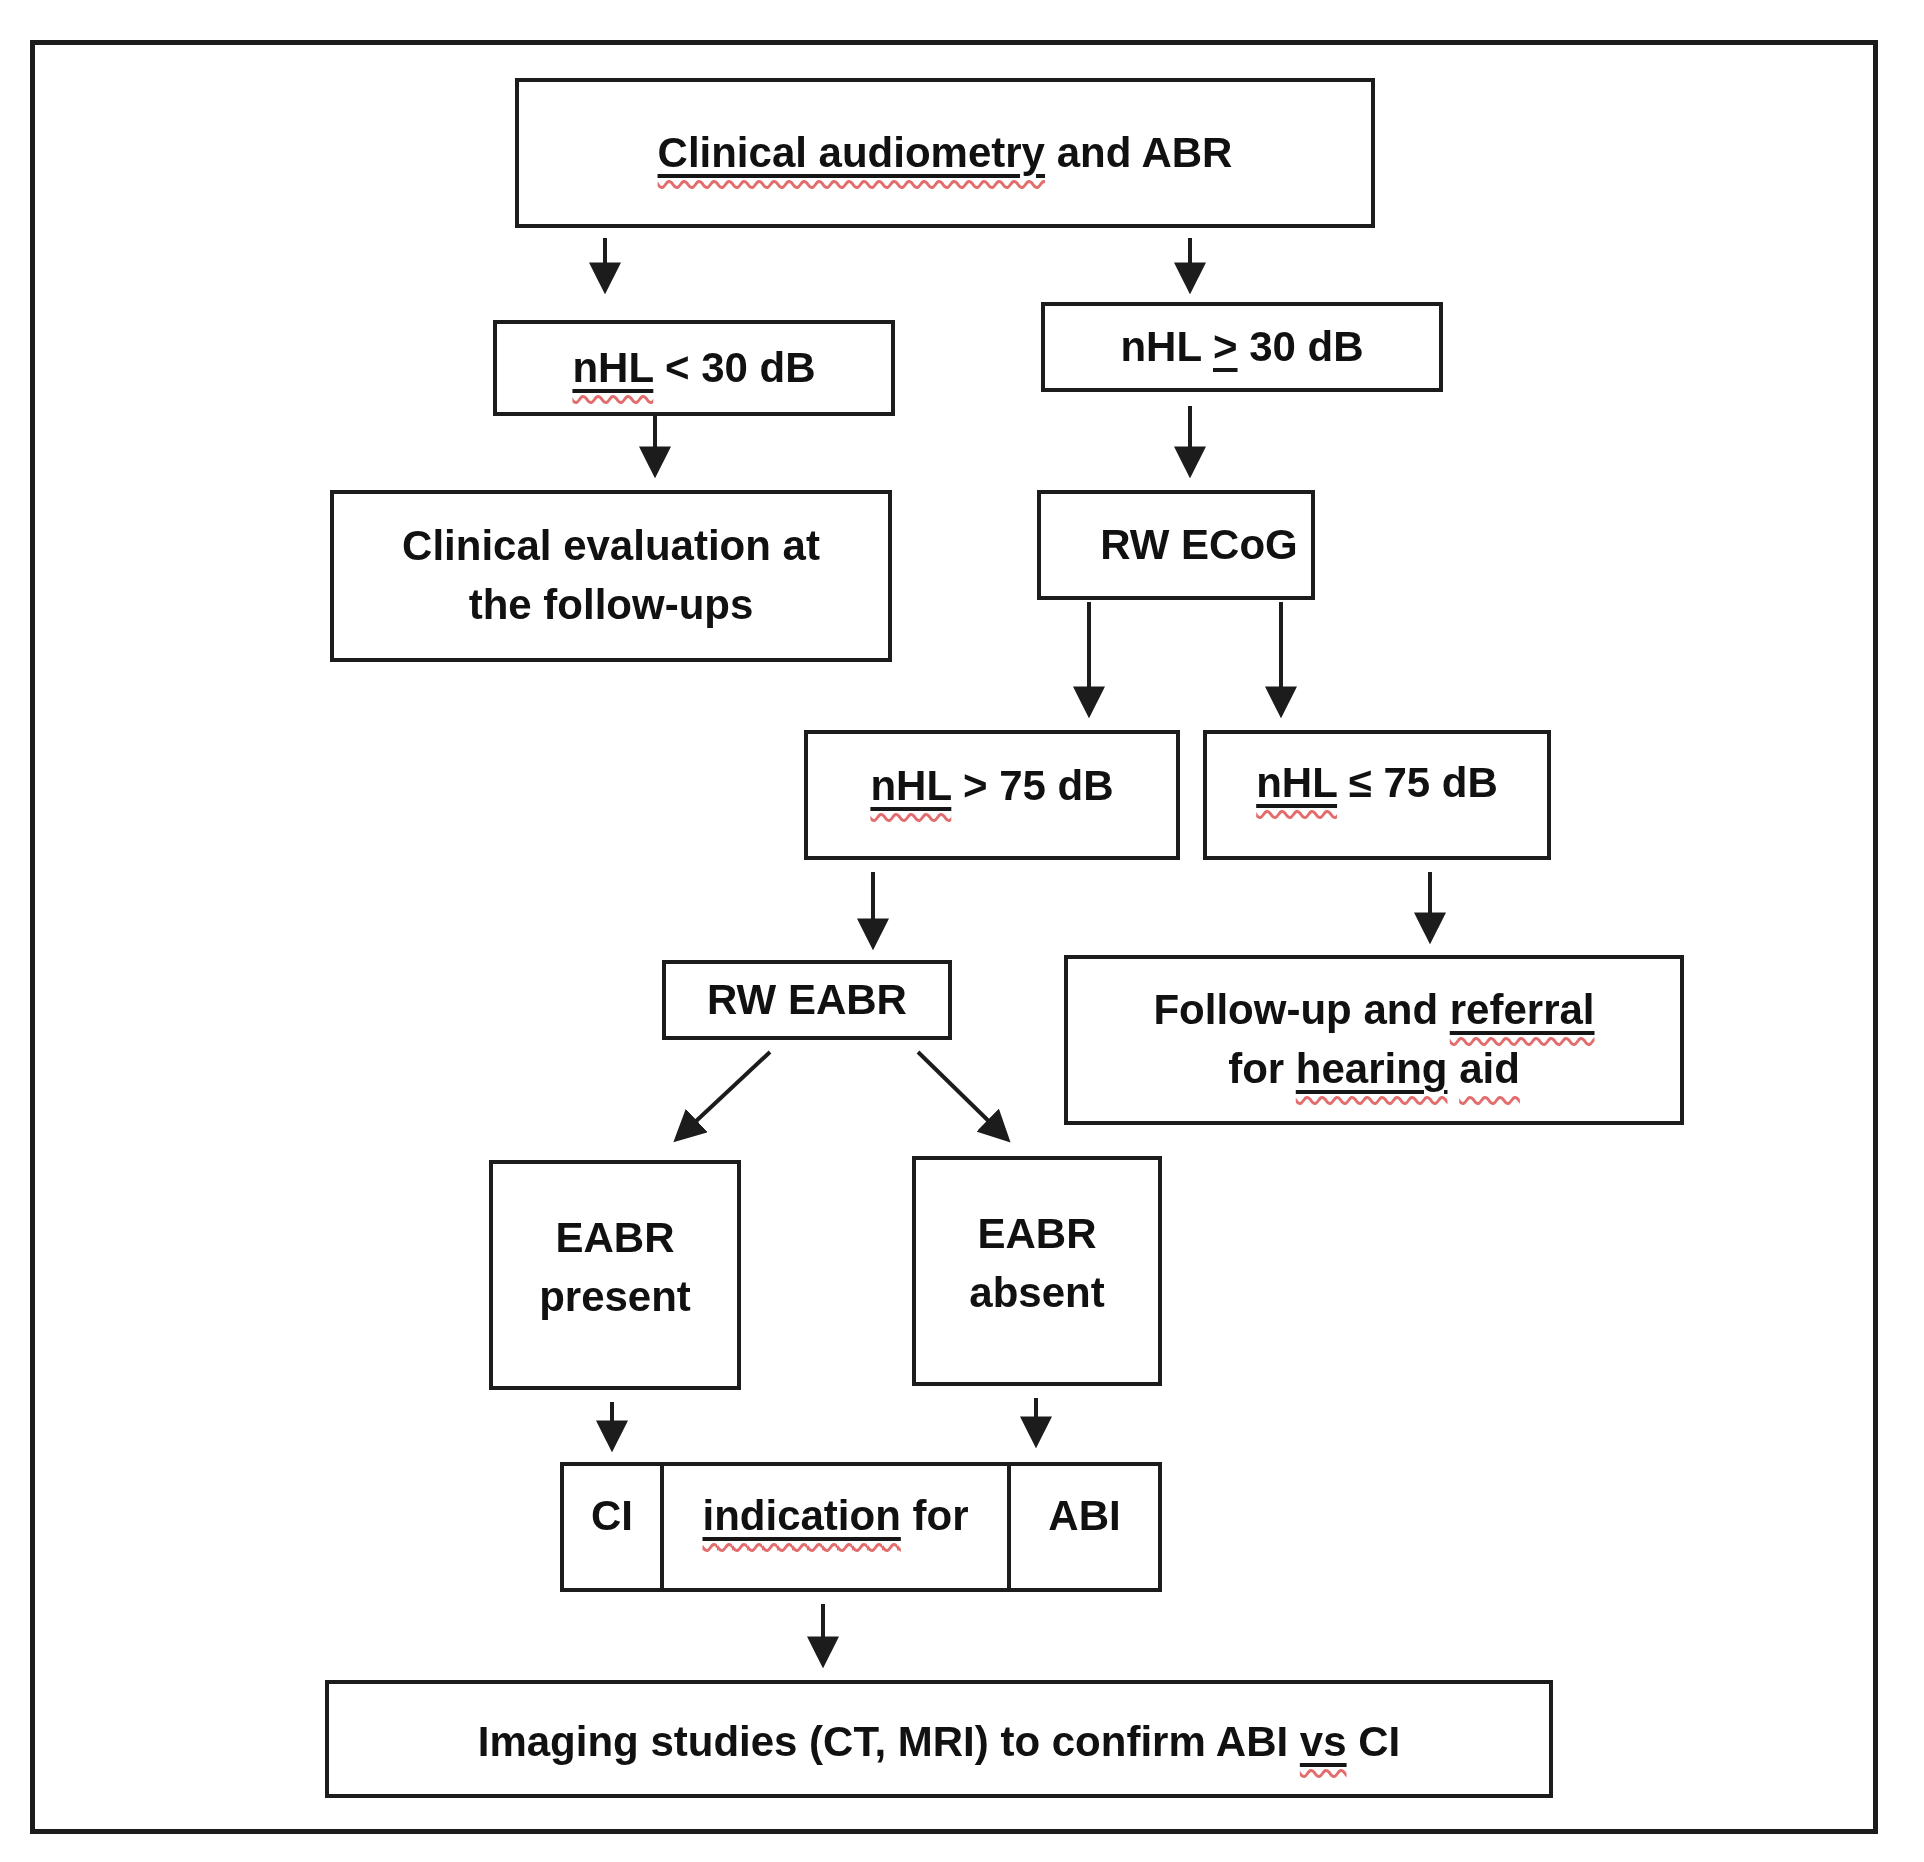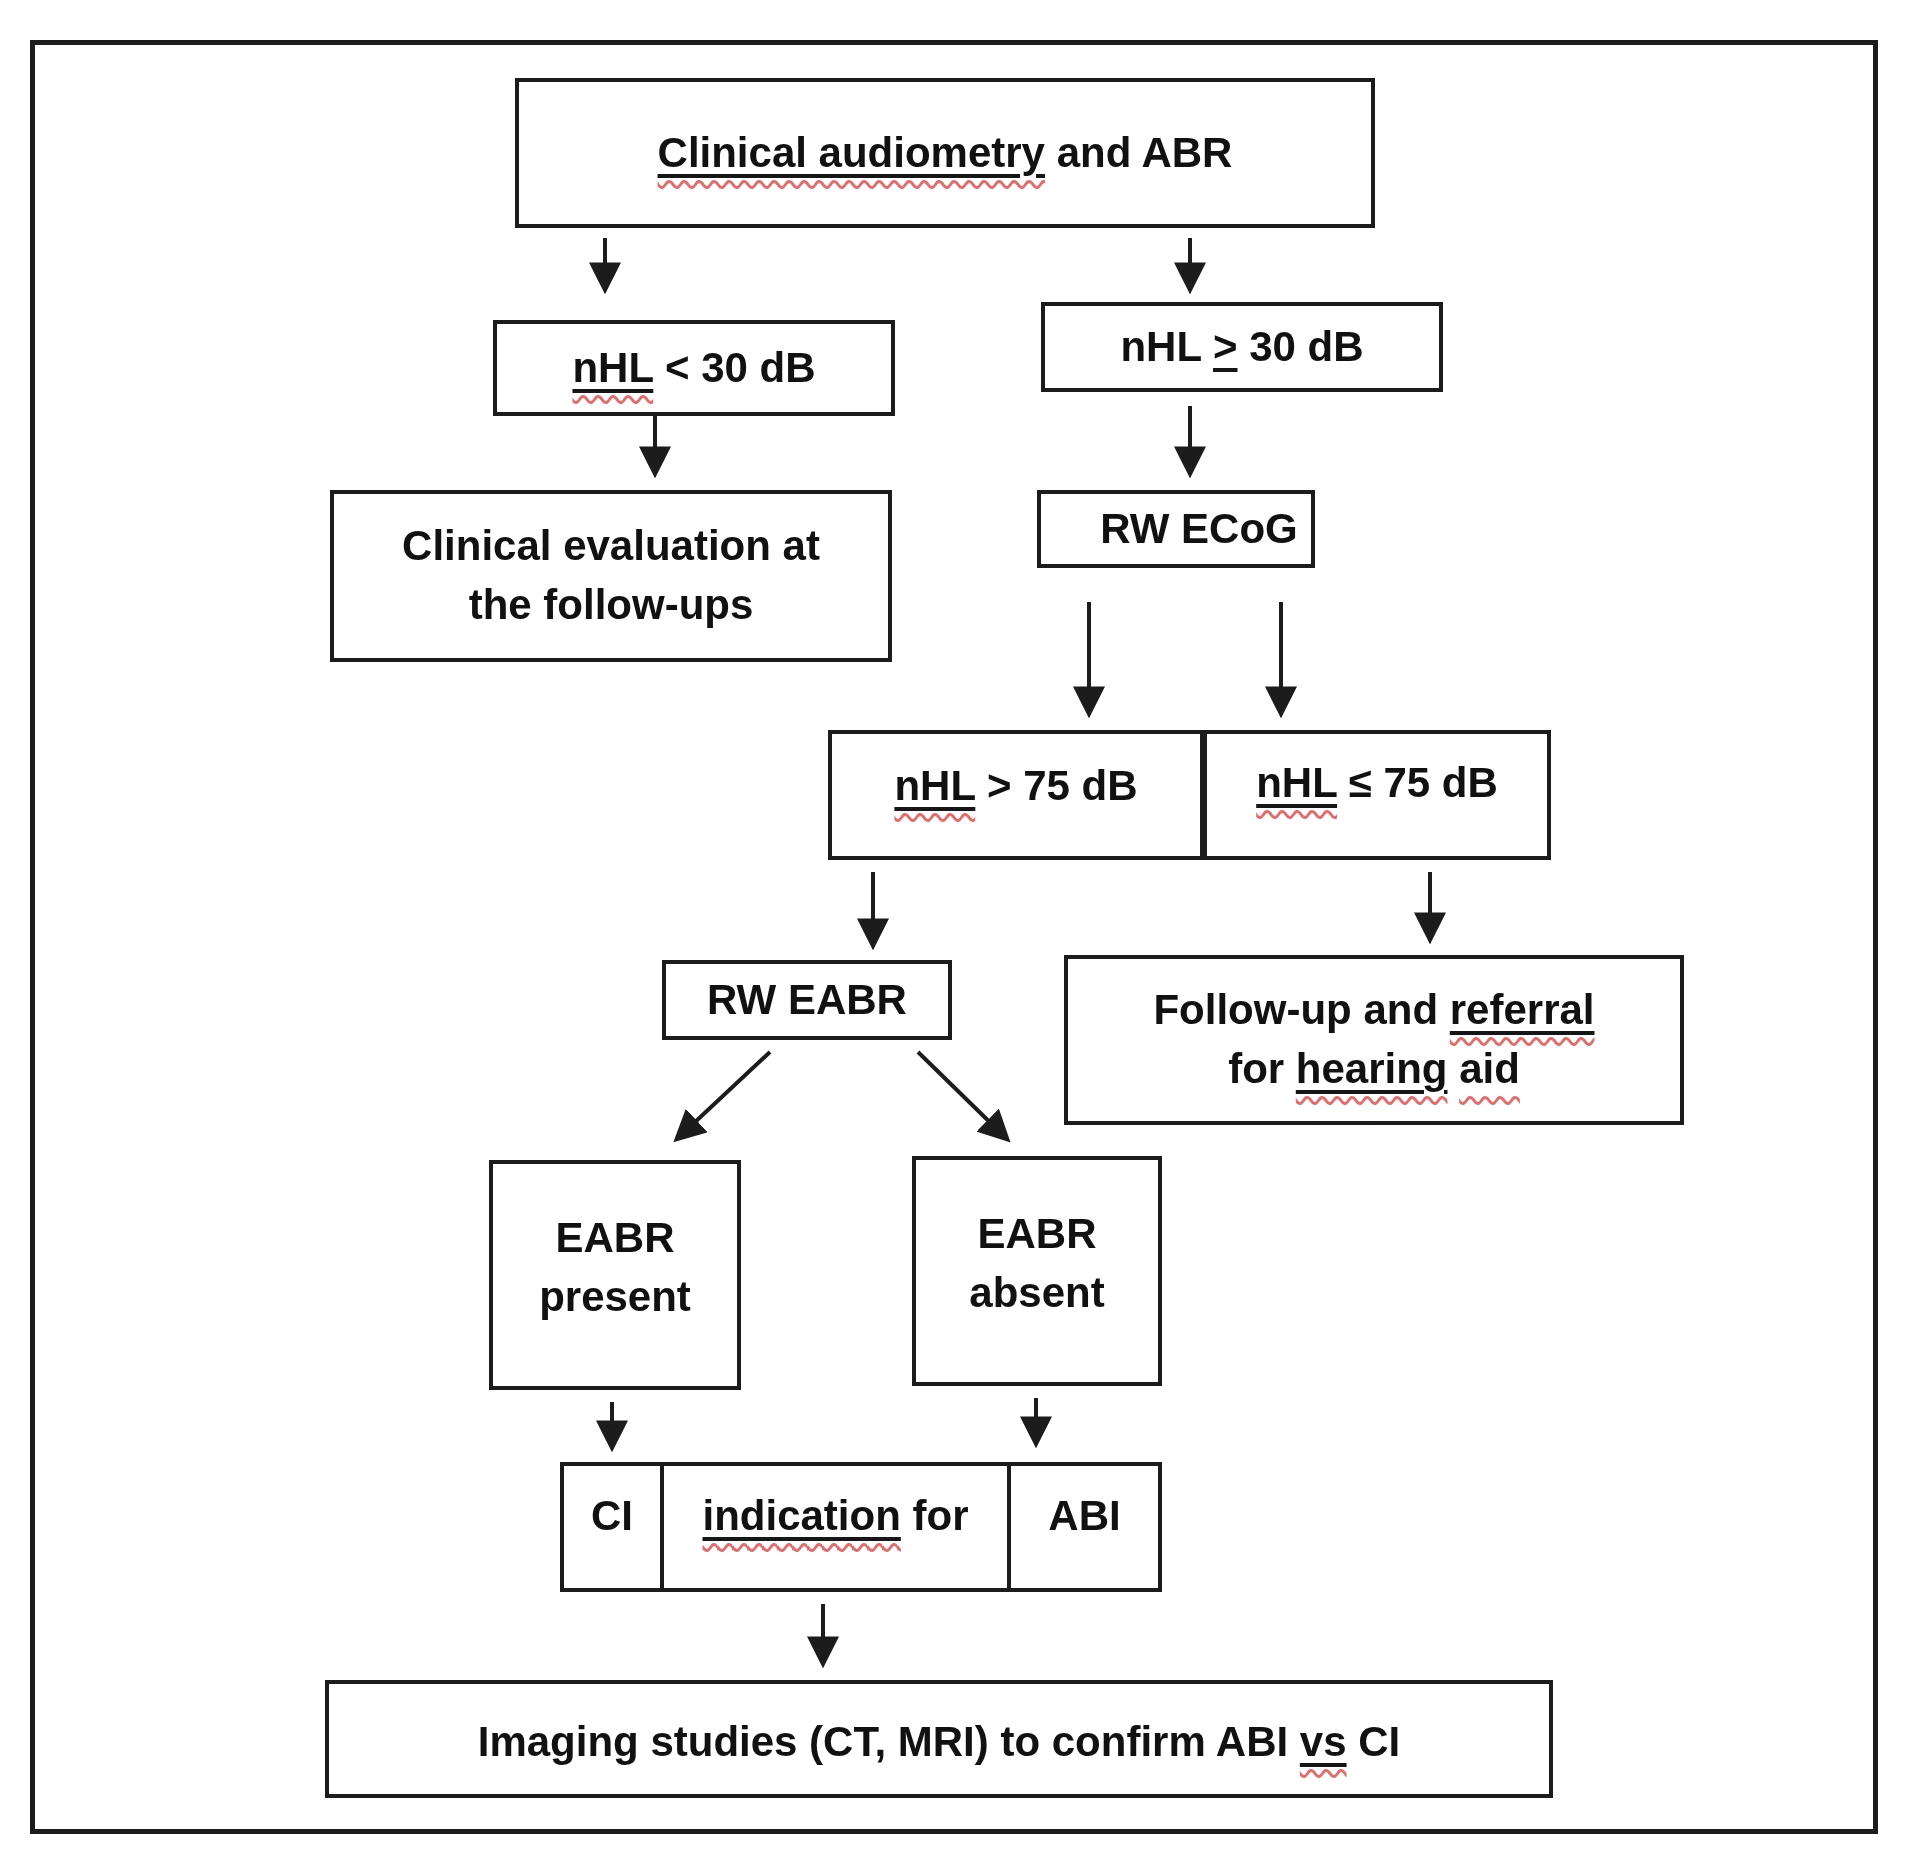--- a/index.html
+++ b/index.html
@@ -37,22 +37,22 @@
     text-align: center;
     font-size: 42px;
     line-height: 1.4;
     white-space: pre;
   }
   
   .n-top        { left: 515px;  top: 78px;   width: 860px; height: 150px; }
   .n-lt30       { left: 453px;  top: 320px;  width: 402px; height: 96px; margin-left: 40px; }
   .n-ge30       { left: 1041px; top: 302px;  width: 402px; height: 90px; }
   .n-clinical   { left: 330px;  top: 490px;  width: 562px; height: 172px; }
-  .n-ecog       { left: 1037px; top: 490px;  width: 278px; height: 78px; padding-left: 46px; }
-  .n-gt75       { left: 828px;  top: 730px;  width: 376px; height: 130px; padding-bottom: 17px; }
+  .n-ecog       { left: 1037px; top: 490px;  width: 278px; height: 110px; padding-left: 46px; }
+  .n-gt75       { left: 804px;  top: 730px;  width: 376px; height: 130px; padding-bottom: 17px; }
   .n-le75       { left: 1203px; top: 730px;  width: 348px; height: 130px; padding-bottom: 23px; }
   .n-eabr       { left: 662px;  top: 960px;  width: 290px; height: 80px; }
   .n-followup   { left: 1064px; top: 955px;  width: 620px; height: 170px; }
   .n-present    { left: 489px;  top: 1160px; width: 252px; height: 230px; padding-bottom: 14px; }
   .n-absent     { left: 912px;  top: 1156px; width: 250px; height: 230px; padding-bottom: 14px; }
   .n-indication { left: 560px;  top: 1462px; width: 602px; height: 130px; padding: 0; flex-direction: row; align-items: stretch; }
   .n-imaging    { left: 325px;  top: 1680px; width: 1228px; height: 118px; justify-content: flex-start; padding-top: 29px; }
   .cell {
     display: flex; align-items: center; justify-content: center;
     box-sizing: border-box; padding-bottom: 22px;

